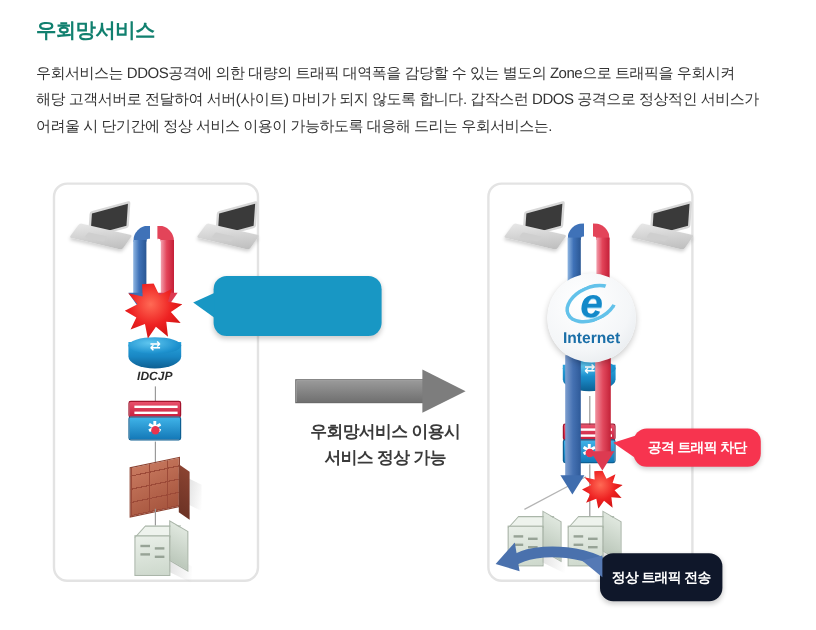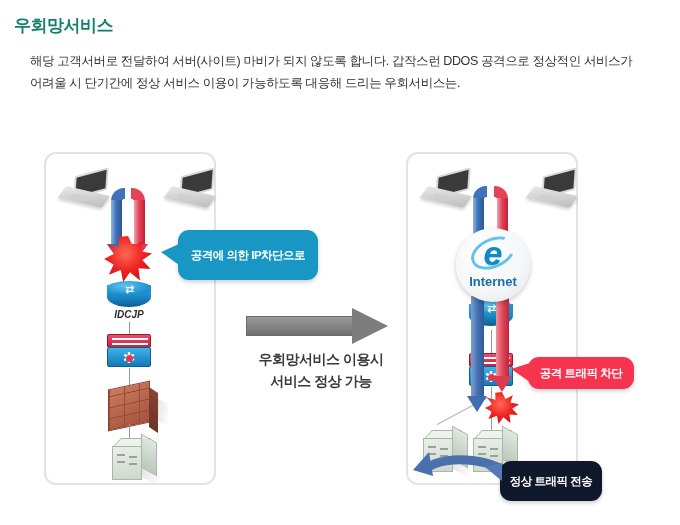--- a/index.html
+++ b/index.html
@@ -7,21 +7,21 @@
   body {
     width: 680px; height: 525px;
     background: #ffffff;
     font-family: "Liberation Sans", "DejaVu Sans", sans-serif;
     position: relative;
     overflow: hidden;
   }
 
   
   #page-title {
-    position:absolute; left:14px; top:14px;
+    position:absolute; left:30px; top:14px;
     font-size:17px; font-weight:bold;
     color:#11806f; letter-spacing:-0.5px;
     white-space:nowrap;
   }
   #intro-text {
     position:absolute; left:30px; top:50px; width:620px;
     font-size:12.5px; line-height:22px; color:#333333;
     letter-spacing:-0.4px;
   }
   #intro-text div { white-space:nowrap; }
@@ -311,20 +311,21 @@
     position:absolute; background:#b4b4b4; height:1px;
     transform-origin:left center;
   }
 </style>
 </head>
 <body>
 
 <div id="page-title">우회망서비스</div>
 
 <div id="intro-text">
+  <div>우회서비스는 DDOS공격에 의한 대량의 트래픽 대역폭을 감당할 수 있는 별도의 Zone으로 트래픽을 우회시켜</div>
   <div>해당 고객서버로 전달하여 서버(사이트) 마비가 되지 않도록 합니다. 갑작스런 DDOS 공격으로 정상적인 서비스가</div>
   <div>어려울 시 단기간에 정상 서비스 이용이 가능하도록 대응해 드리는 우회서비스는.</div>
 </div>
 
 <div class="panel" id="panel-left"></div>
 
 <div class="laptop" style="left:60px; top:172px;">
   <div class="screen"></div>
   <div class="base"></div>
   <div class="pad"></div>
@@ -377,21 +378,20 @@
   <div class="front"></div>
   <div class="slit" style="left:5px; top:18px;"></div>
   <div class="slit" style="left:5px; top:25px;"></div>
   <div class="slit" style="left:17px; top:20px;"></div>
   <div class="slit" style="left:17px; top:27px;"></div>
 </div>
 
 <div class="callout" id="callout-ipblock">
   <div class="tail"></div>
   <div>
-    <div>공격에 의한 IP차단으로</div>
   </div>
 </div>
 
 <div id="center-arrow">
   <div class="bar"></div>
   <div class="tip"></div>
 </div>
 <div id="center-caption">
   <div>우회망서비스 이용시</div>
   <div>서비스 정상 가능</div>

